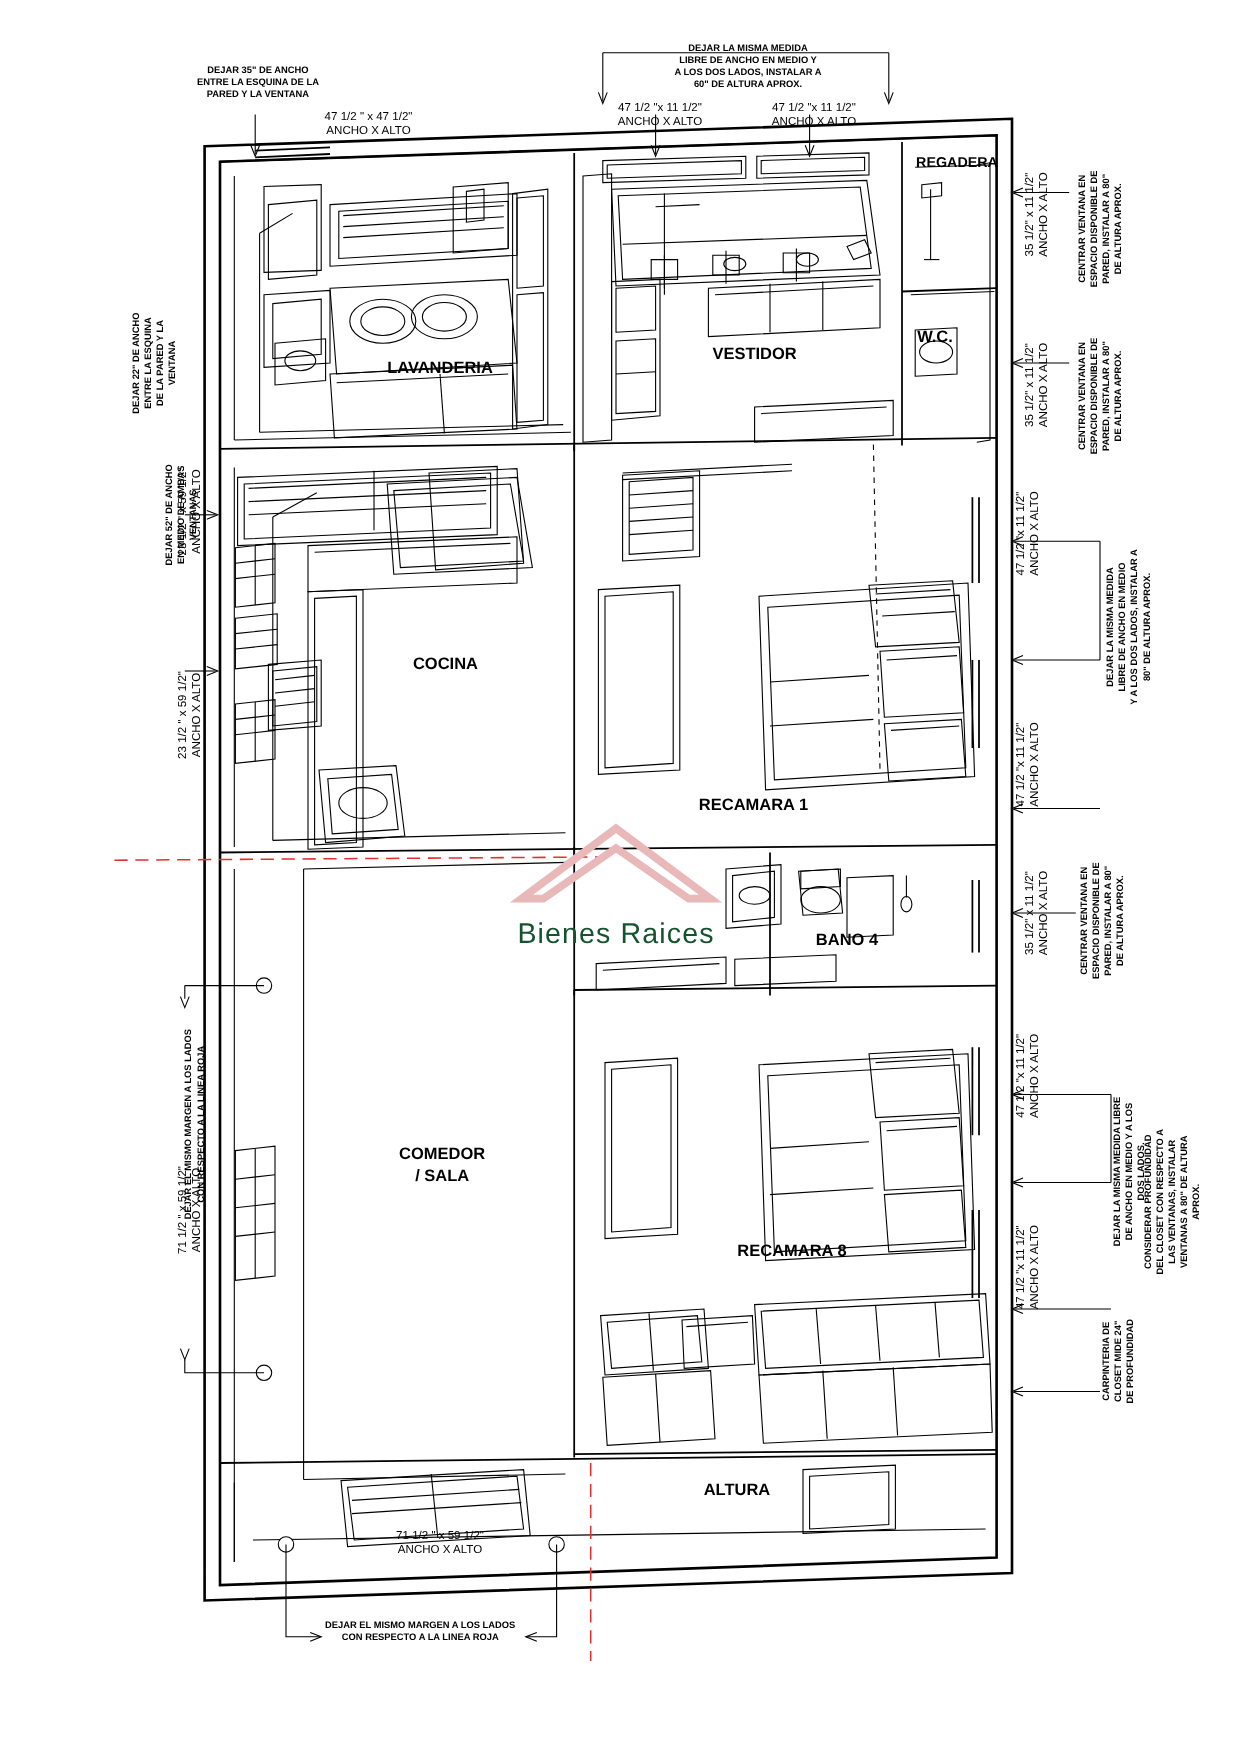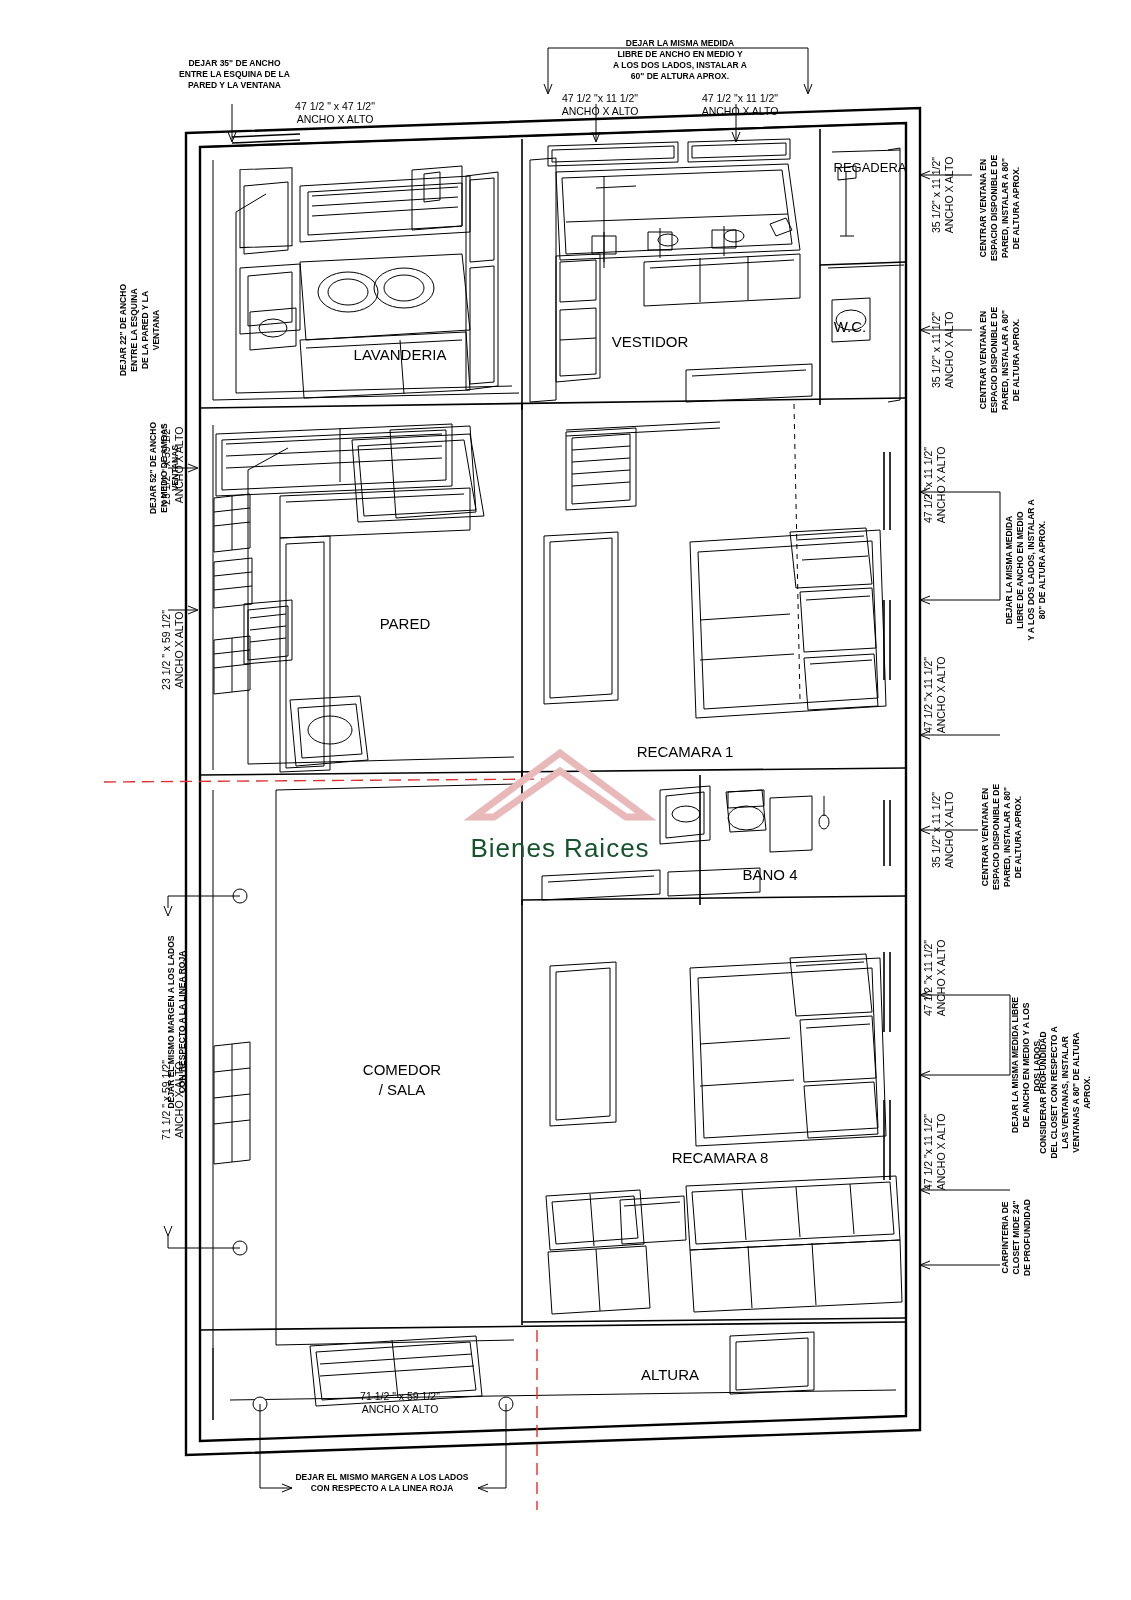--- a/index.html
+++ b/index.html
@@ -1,21 +1,21 @@
 <!DOCTYPE html>
 <html><head>
 <meta charset="utf-8">
 <style>
   html,body{margin:0;padding:0;background:#fff;}
   body{width:1131px;height:1600px;position:relative;overflow:hidden;
        font-family:"Liberation Sans",sans-serif;color:#000;}
   #sheet{position:absolute;left:0;top:0;width:1131px;height:1600px;}
   .note{position:absolute;font-size:8.5px;font-weight:bold;text-align:center;line-height:1.3;white-space:pre-line;}
   .dim{position:absolute;font-size:10.5px;font-weight:normal;text-align:center;line-height:1.25;white-space:pre-line;}
-  .room{position:absolute;font-size:15px;font-weight:normal;text-align:center;line-height:1.3;white-space:pre-line;margin-top:20px;}
+  .room{position:absolute;font-size:15px;font-weight:bold;text-align:center;line-height:1.3;white-space:pre-line;}
   .rot90{transform:rotate(-90deg);transform-origin:left top;}
   .wm{position:absolute;left:410px;top:745px;width:300px;height:140px;pointer-events:none;}
   .wm-text{position:absolute;left:0;top:88px;width:300px;text-align:center;
            font-size:26px;color:#14532d;letter-spacing:1px;}
   .wm-next{position:absolute;left:0;top:18px;width:300px;text-align:center;
            font-size:62px;font-weight:bold;color:#e9b8b8;letter-spacing:2px;}
   svg{position:absolute;left:0;top:0;}
   .ln{stroke:#000;fill:none;}
   .thin{stroke-width:1;}
   .med{stroke-width:1.6;}
@@ -382,24 +382,24 @@
   </svg>
 
   <div class="wm">
     <svg width="300" height="140">
       <path d="M150 8 L236 72 L216 72 L150 26 L84 72 L64 72 Z" fill="none" stroke="#e9b8b8" stroke-width="7"></path>
     </svg>
     <div class="wm-text">Bienes Raices</div>
   </div>
 
   <div class="room" style="left:300px;top:325px;width:200px;">LAVANDERIA</div>
-  <div class="room" style="left:560px;top:312px;width:180px;">VESTIDOR</div>
+  <div class="room" style="left:596px;top:312px;width:180px;">VESTIDOR</div>
   <div class="room" style="left:820px;top:140px;width:100px;font-size:13px;">REGADERA</div>
   <div class="room" style="left:805px;top:297px;width:90px;">W.C.</div>
-  <div class="room" style="left:330px;top:594px;width:150px;">PARED</div>
+  <div class="room" style="left:330px;top:594px;width:150px;">COCINA</div>
   <div class="room" style="left:585px;top:722px;width:200px;">RECAMARA 1</div>
   <div class="room" style="left:700px;top:845px;width:140px;">BANO 4</div>
   <div class="room" style="left:312px;top:1040px;width:180px;">COMEDOR
 / SALA</div>
   <div class="room" style="left:610px;top:1128px;width:220px;">RECAMARA 8</div>
   <div class="room" style="left:590px;top:1345px;width:160px;">ALTURA</div>
 
   <div class="dim" style="left:240px;top:100px;width:190px;">47 1/2 " x 47 1/2"
 ANCHO X ALTO</div>
   <div class="dim" style="left:520px;top:92px;width:160px;">47 1/2 "x 11 1/2"

